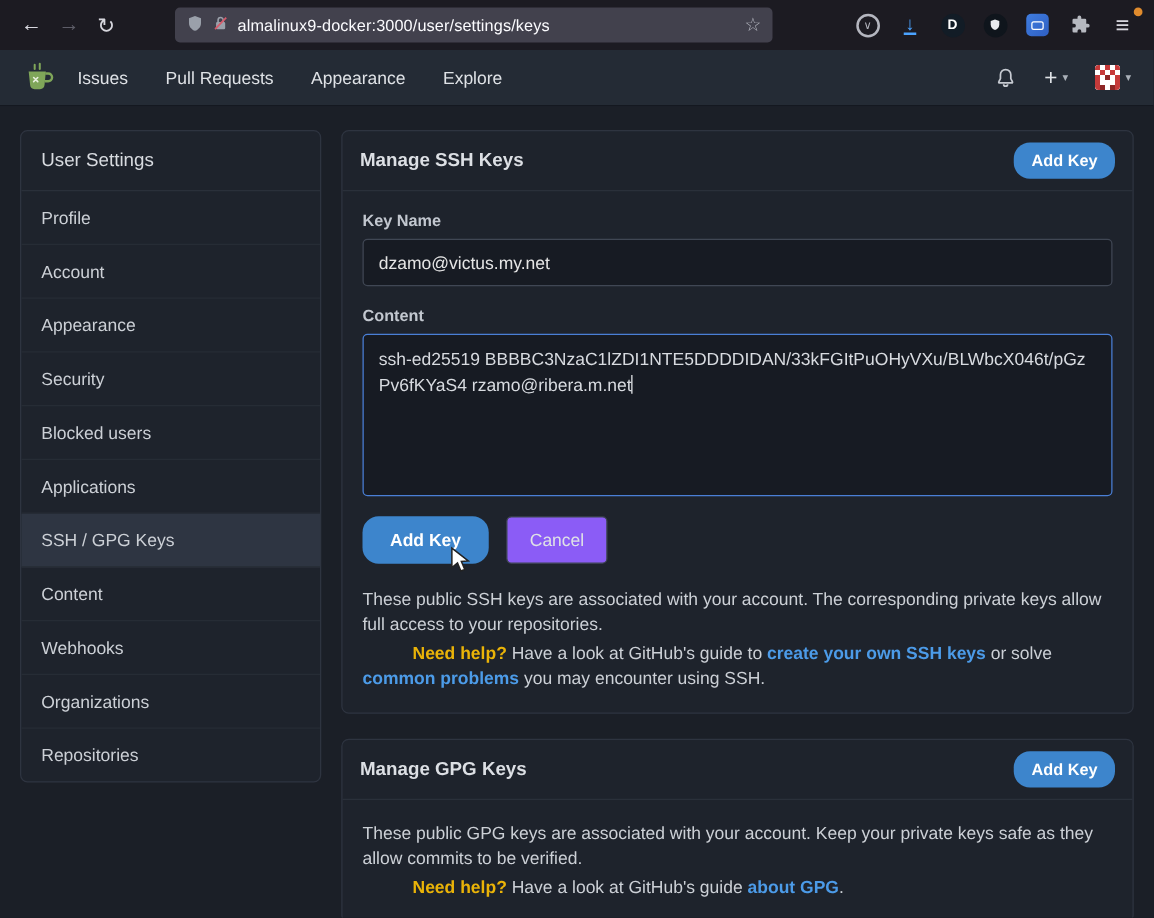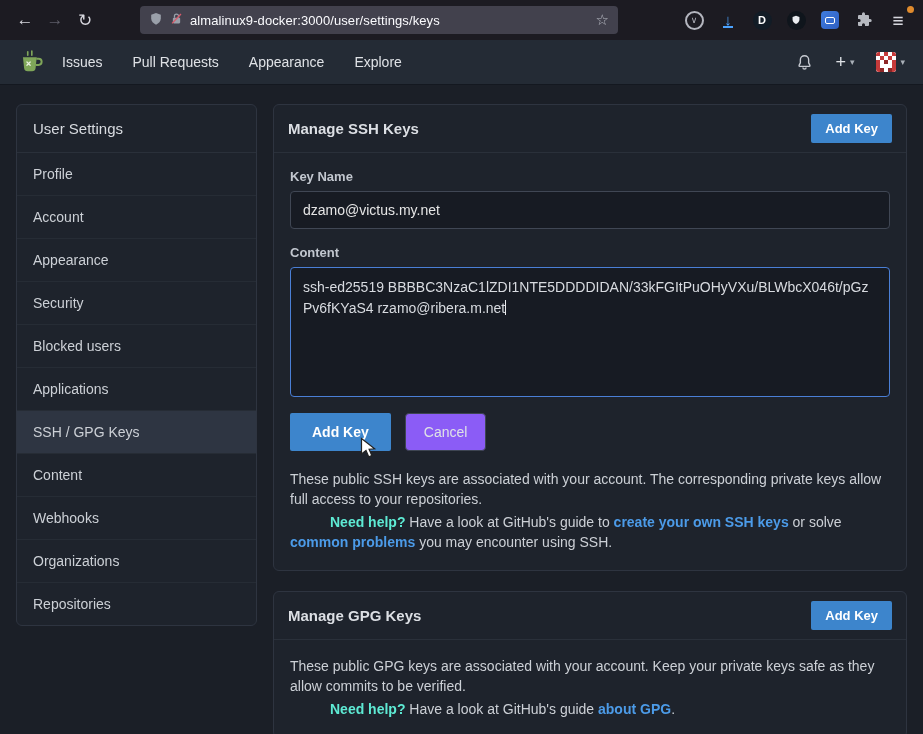--- a/index.html
+++ b/index.html
@@ -43,34 +43,34 @@
   .sidebar { flex:0 0 241px; overflow:hidden; }
   .sidebar-title { padding:15px 16px; font-size:15px; color:#d8dbe0; border-bottom:1px solid #2a303a; }
   .menu-item { padding:13px 16px; font-size:14px; color:#ccd0d6; border-bottom:1px solid #262c35; display:flex; justify-content:space-between; align-items:center; cursor:pointer; }
   .menu-item:last-child { border-bottom:none; }
   .menu-item.active { background:#2e3542; }
   .chev { color:#9aa0a8; font-size:17px; line-height:1; }
 
   .content { flex:1; display:flex; flex-direction:column; gap:20px; }
   .card-header { display:flex; align-items:center; justify-content:space-between; padding:9px 14px; border-bottom:1px solid #2a303a; }
   .card-title { font-size:15px; font-weight:700; color:#dcdfe4; }
-  .btn-primary { background:#3d85cc; color:#fff; border:none; border-radius:2px; font-size:13px; padding:7px 14px; font-family:inherit; font-weight:600; cursor:pointer; }
+  .btn-primary { background:#3d85cc; color:#fff; border:none; border-radius:13px; font-size:13px; padding:7px 14px; font-family:inherit; font-weight:600; cursor:pointer; }
   .btn-primary.big { font-size:14px; padding:10px 22px; }
   .btn-default { background:#8b5cf6; border:1px solid #3e4552; color:#dfe2e6; border-radius:4px; font-size:14px; padding:10px 18px; font-family:inherit; cursor:pointer; }
   .card-body { padding:16px 16px 18px; }
   .field { margin-bottom:16px; }
   .field-label { font-size:13px; font-weight:600; color:#c2c7cf; margin-bottom:7px; }
   .text-input { width:100%; height:38px; background:#171b23; border:1px solid #404754; border-radius:4px; color:#e5e5e5; font-size:14px; padding:0 12px; font-family:inherit; }
   .fake-textarea { width:100%; min-height:130px; background:#171b23; border:1px solid #4a7fd6; border-radius:4px; color:#d8dbe0; font-size:14px; line-height:1.5; padding:9px 12px; word-break:break-all; cursor:text; }
   .caret-bar { display:inline-block; width:1px; height:15px; background:#e9ebee; vertical-align:-2px; }
   .btn-row { display:flex; gap:14px; margin:2px 0 18px; }
   .help { font-size:14px; line-height:1.45; color:#ccd0d6; }
   .help p + p { margin-top:2px; }
   .help a { color:#4c9be8; text-decoration:none; cursor:pointer;font-weight:bold; }
-  .help strong { color:#5eead4; font-weight:700;padding-left:40px; }
+  .help strong { color:#eab308; font-weight:700;padding-left:40px; }
 
   .mouse-cursor { position:absolute; left:360px; top:437px; z-index:20; pointer-events:none; }
 </style>
 </head>
 <body>
 
 <div class="browser">
   <button class="nav-btn">←</button>
   <button class="nav-btn disabled">→</button>
   <button class="nav-btn">↻</button>

